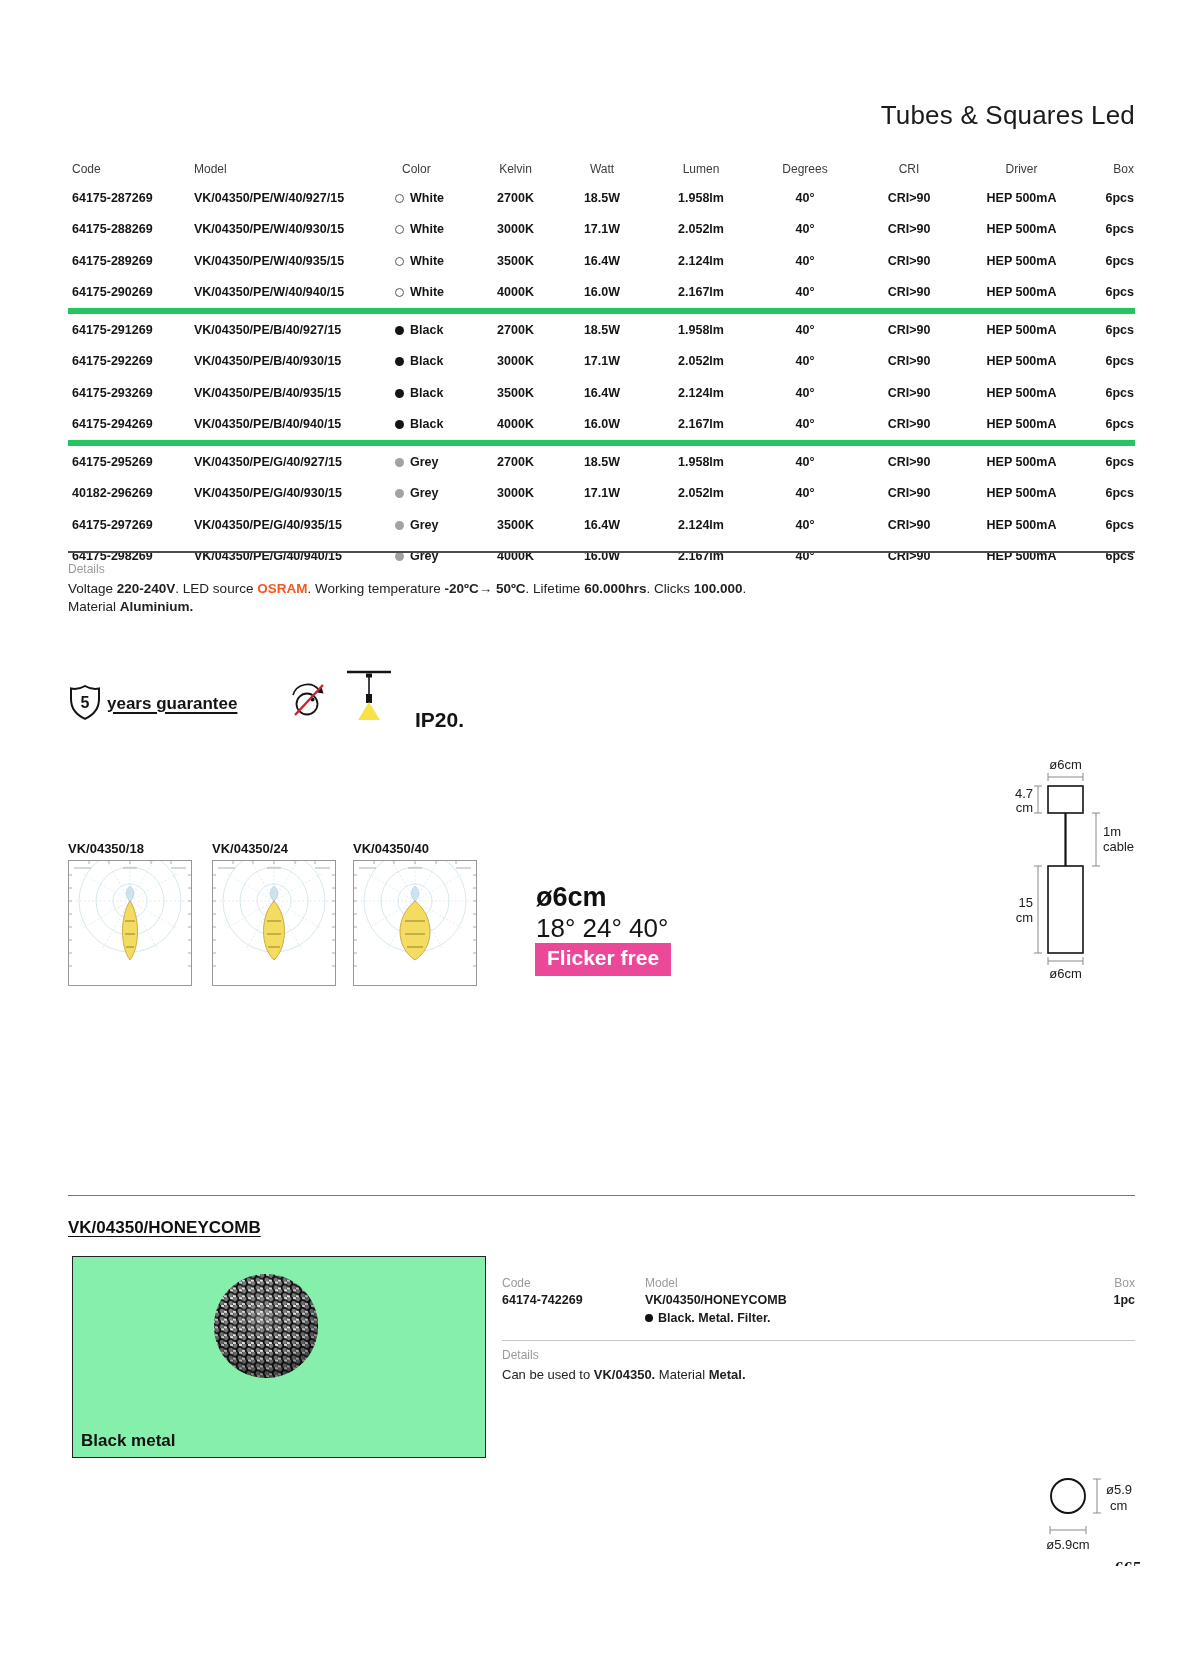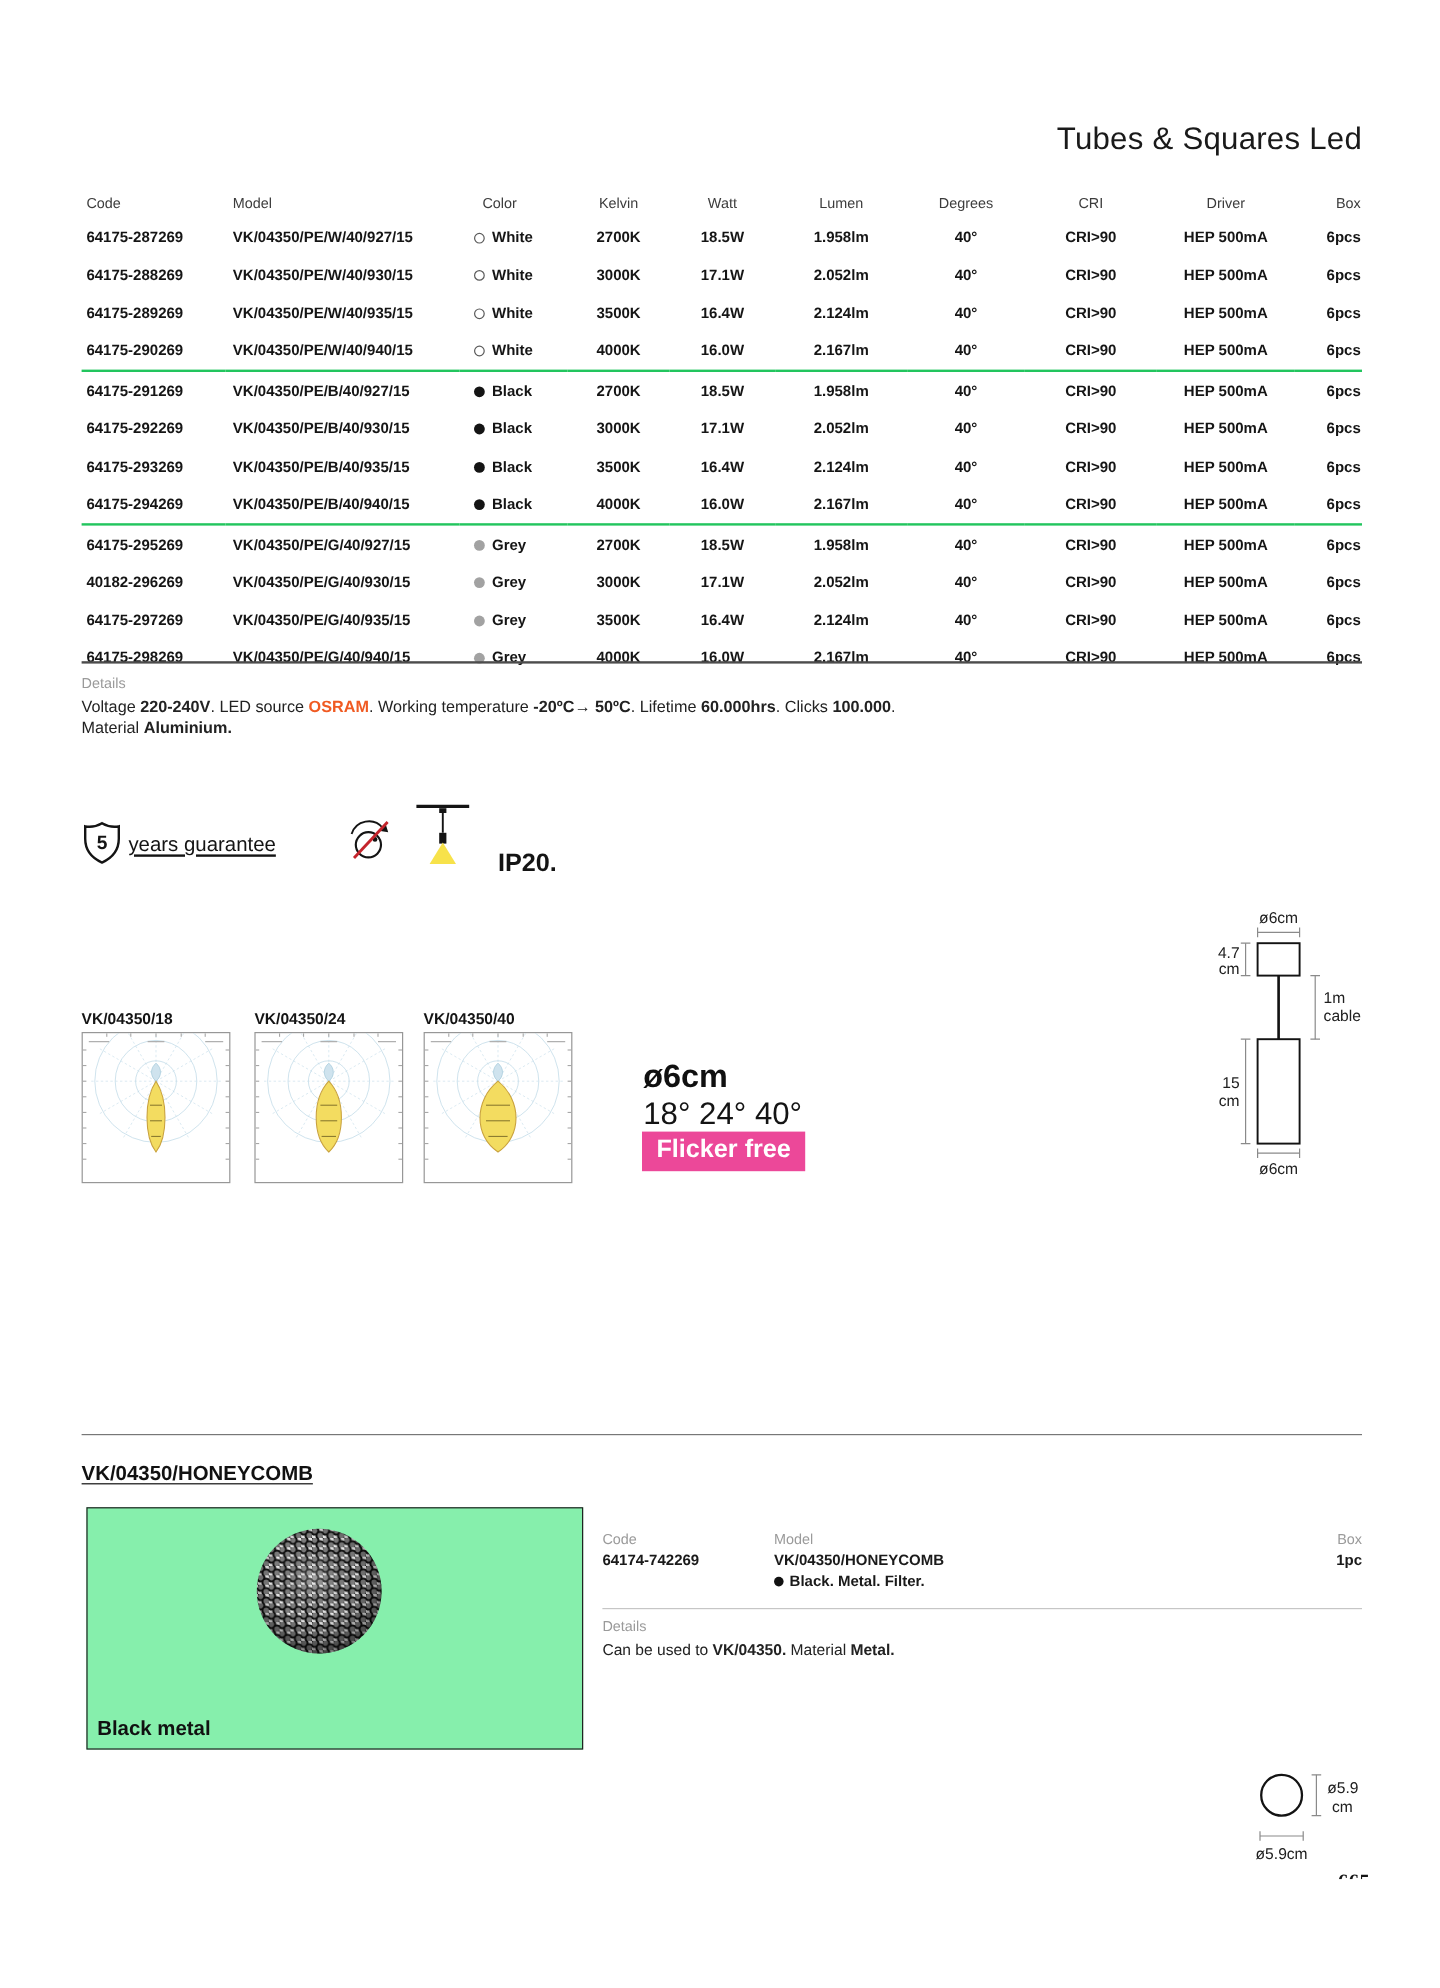--- a/index.html
+++ b/index.html
@@ -11,33 +11,33 @@
   
   .page-title{top:100px;right:65px;font-size:26px;font-weight:400;color:#1a1a1a;letter-spacing:.2px;}
 
   
   .table-wrap{top:156px;left:68px;width:1067px;}
   table.ptable{border-collapse:collapse;table-layout:fixed;width:1067px;}
   .ptable th{font-weight:normal;color:#3c3c3c;font-size:12px;height:24px;vertical-align:middle;white-space:nowrap;}
   .ptable td{font-weight:bold;font-size:12.5px;color:#151515;height:29.5px;vertical-align:middle;white-space:nowrap;overflow:hidden;}
   .al{text-align:left}.ac{text-align:center}.ar{text-align:right}
   .pl4{padding-left:4px}.pl6{padding-left:6px}.pl12{padding-left:12px}.pl19{padding-left:19px}
-  tr.group-end td{border-bottom:2px solid #22c55e;}
+  tr.group-end td{border-bottom:6px solid #22c55e;}
   .dot{display:inline-block;width:9px;height:9px;border-radius:50%;margin-right:6px;vertical-align:-1px;box-sizing:border-box;}
   .dot.white{background:#fff;border:1.5px solid #5a5a5a;}
   .dot.black{background:#141414;}
   .dot.grey{background:#a2a2a2;}
 
   
   .grey-label{font-size:12px;color:#9a9a9a;}
   .details-text{font-size:13.5px;color:#222;line-height:18px;white-space:nowrap;}
   .details-text .b{font-weight:bold;}
 
   
-  .guarantee-label{font-size:17px;font-weight:normal;color:#141414;text-decoration:underline;text-underline-offset:3px;text-decoration-thickness:1.5px;}
+  .guarantee-label{font-size:17px;font-weight:bold;color:#141414;text-decoration:underline;text-underline-offset:3px;text-decoration-thickness:1.5px;}
   .ip-label{font-size:21px;font-weight:bold;color:#141414;}
 
   
   .pd-label{font-size:13px;font-weight:bold;color:#141414;}
   .pd-box{border:1px solid #979797;background:#fff;}
 
   
   .beam-diameter{font-size:27px;font-weight:bold;color:#101010;}
   .beam-angles{font-size:26px;color:#141414;}
   .flicker-badge{background:#ec4899;color:#fff;font-size:21px;font-weight:bold;padding:3px 12px 6px 12px;display:inline-block;}

